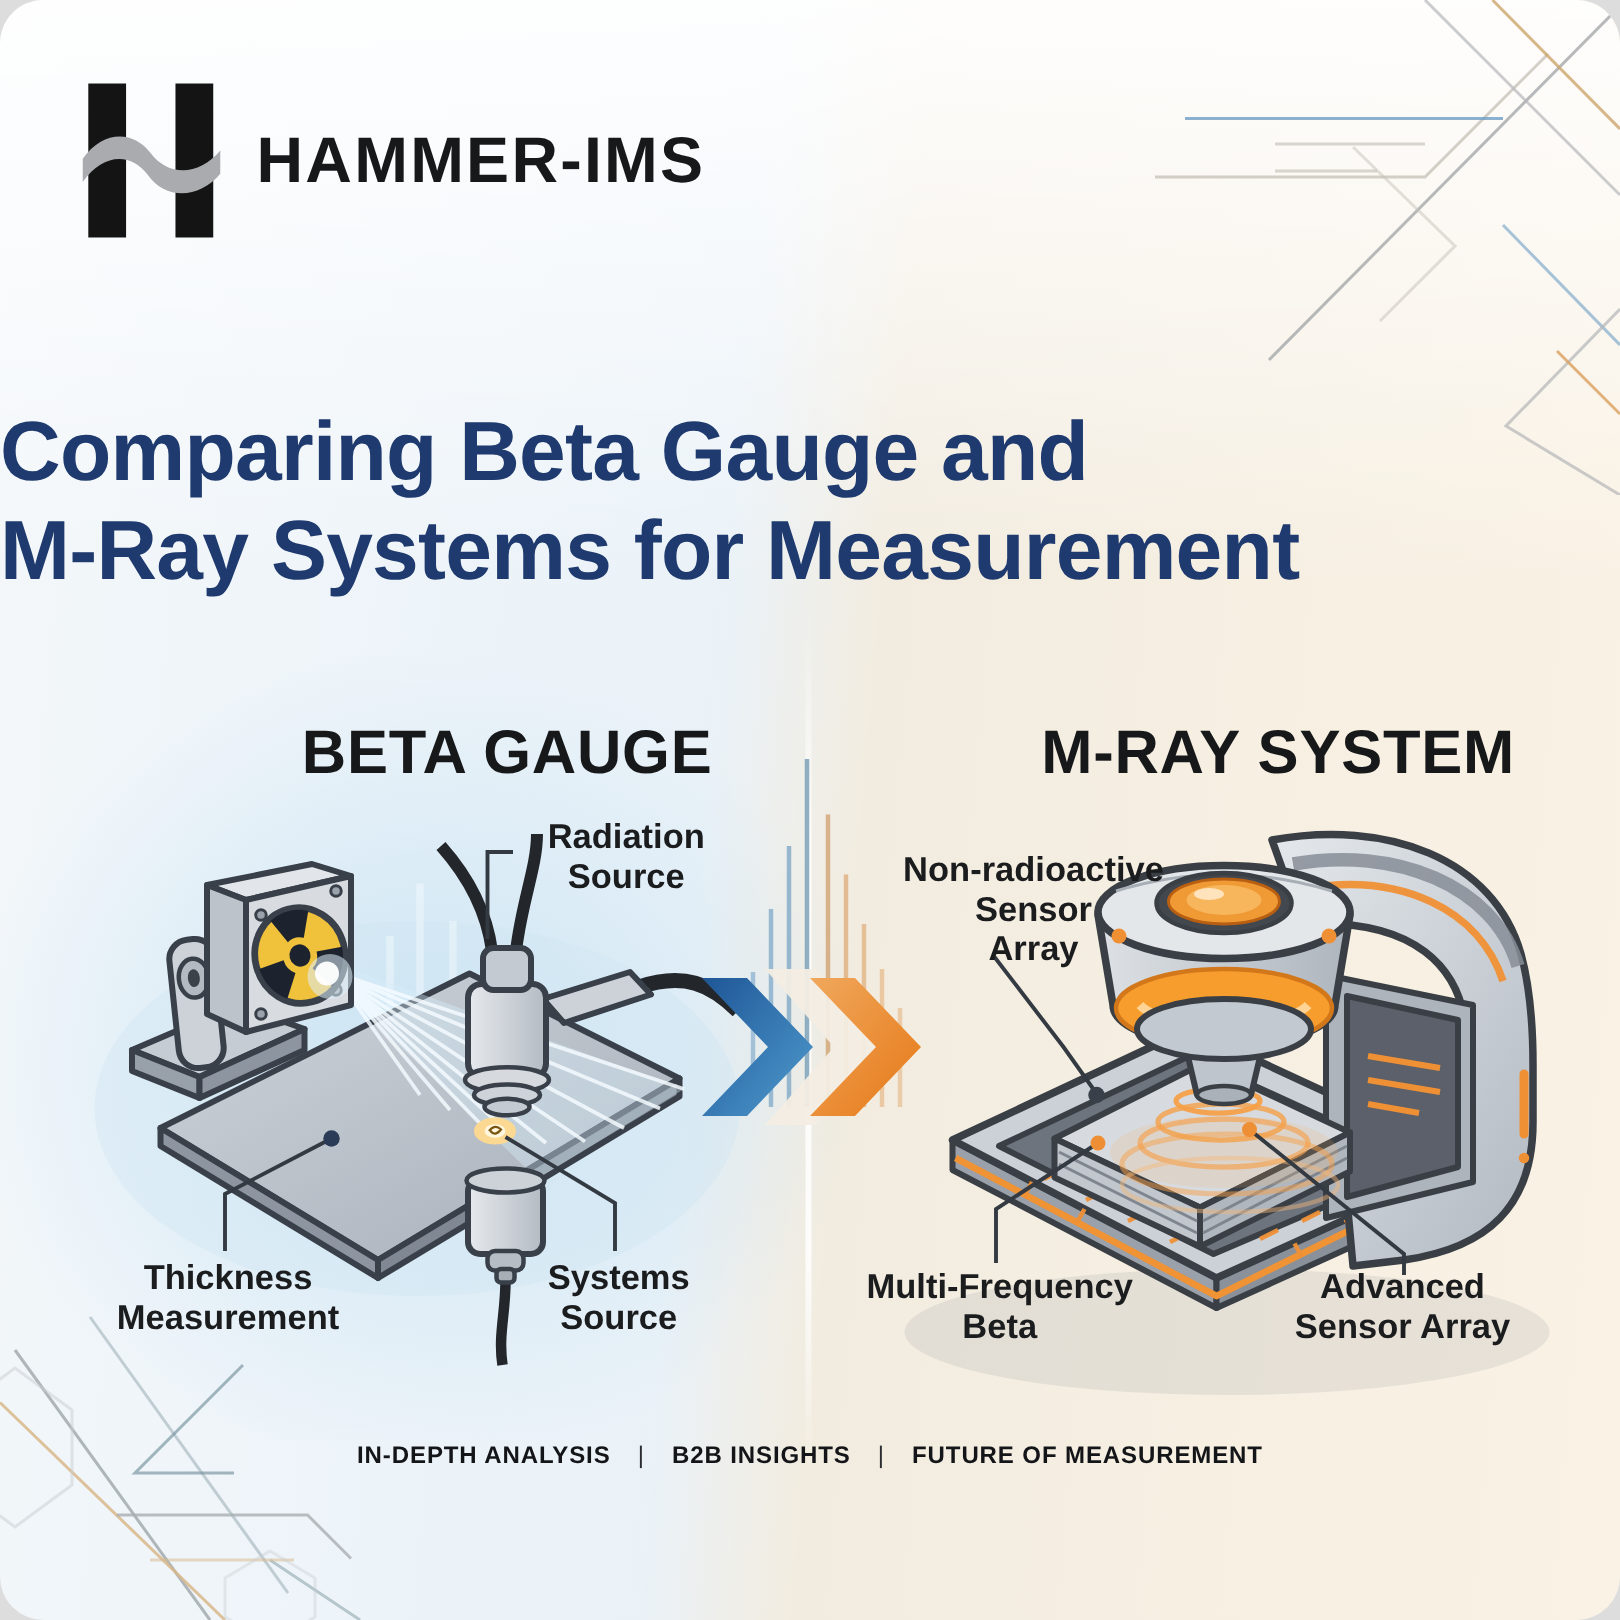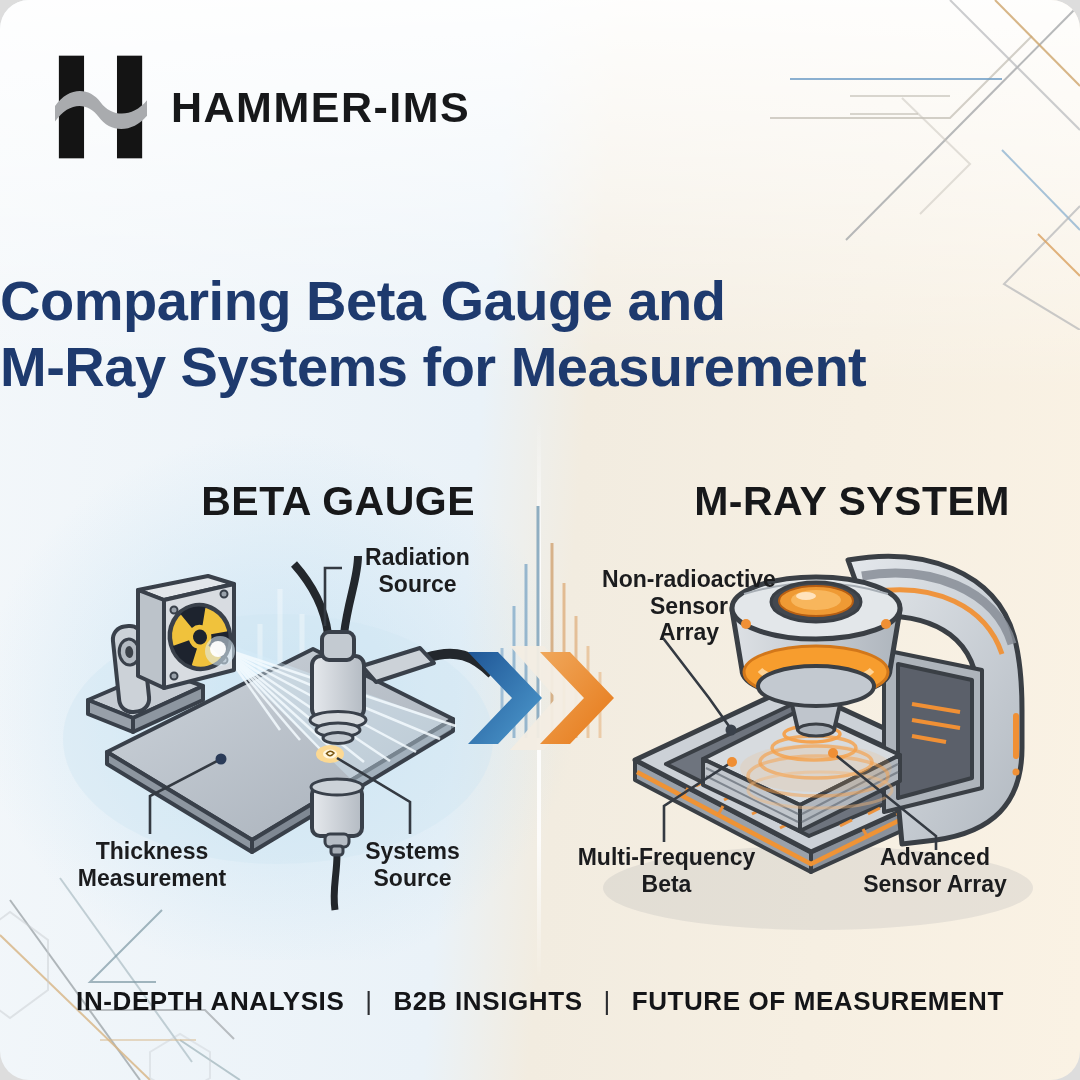--- a/index.html
+++ b/index.html
@@ -38,21 +38,21 @@
   .diagram-label{position:absolute;white-space:pre-line;text-align:center;
     font-size:23px;line-height:26.5px;font-weight:600;color:#1b1c1e;}
   .lbl-radiation{left:307px;top:10px;width:165px;}
   .lbl-thickness{left:34px;top:304px;width:180px;}
   .lbl-isotope{left:302px;top:304px;width:165px;}
   .lbl-nonrad{left:8px;top:28px;width:178px;margin-left:24px;}
   .lbl-wave{left:6px;top:306px;width:185px;}
   .lbl-advanced{left:272px;top:306px;width:190px;}
 
   .footer{position:absolute;left:0;right:0;top:962px;text-align:center;
-    font-size:26px;font-weight:700;letter-spacing:.6px;color:#141518;margin-top:24px;}
+    font-size:16px;font-weight:700;letter-spacing:.6px;color:#141518;}
   .footer .sep{margin:0 13px;font-weight:400;color:#2b2d31;}
 </style>
 </head>
 <body>
 
 <div class="poster">
 
   <div class="bg-top"></div>
   <div class="bg-glow-left"></div>
   <div class="divider"></div>

